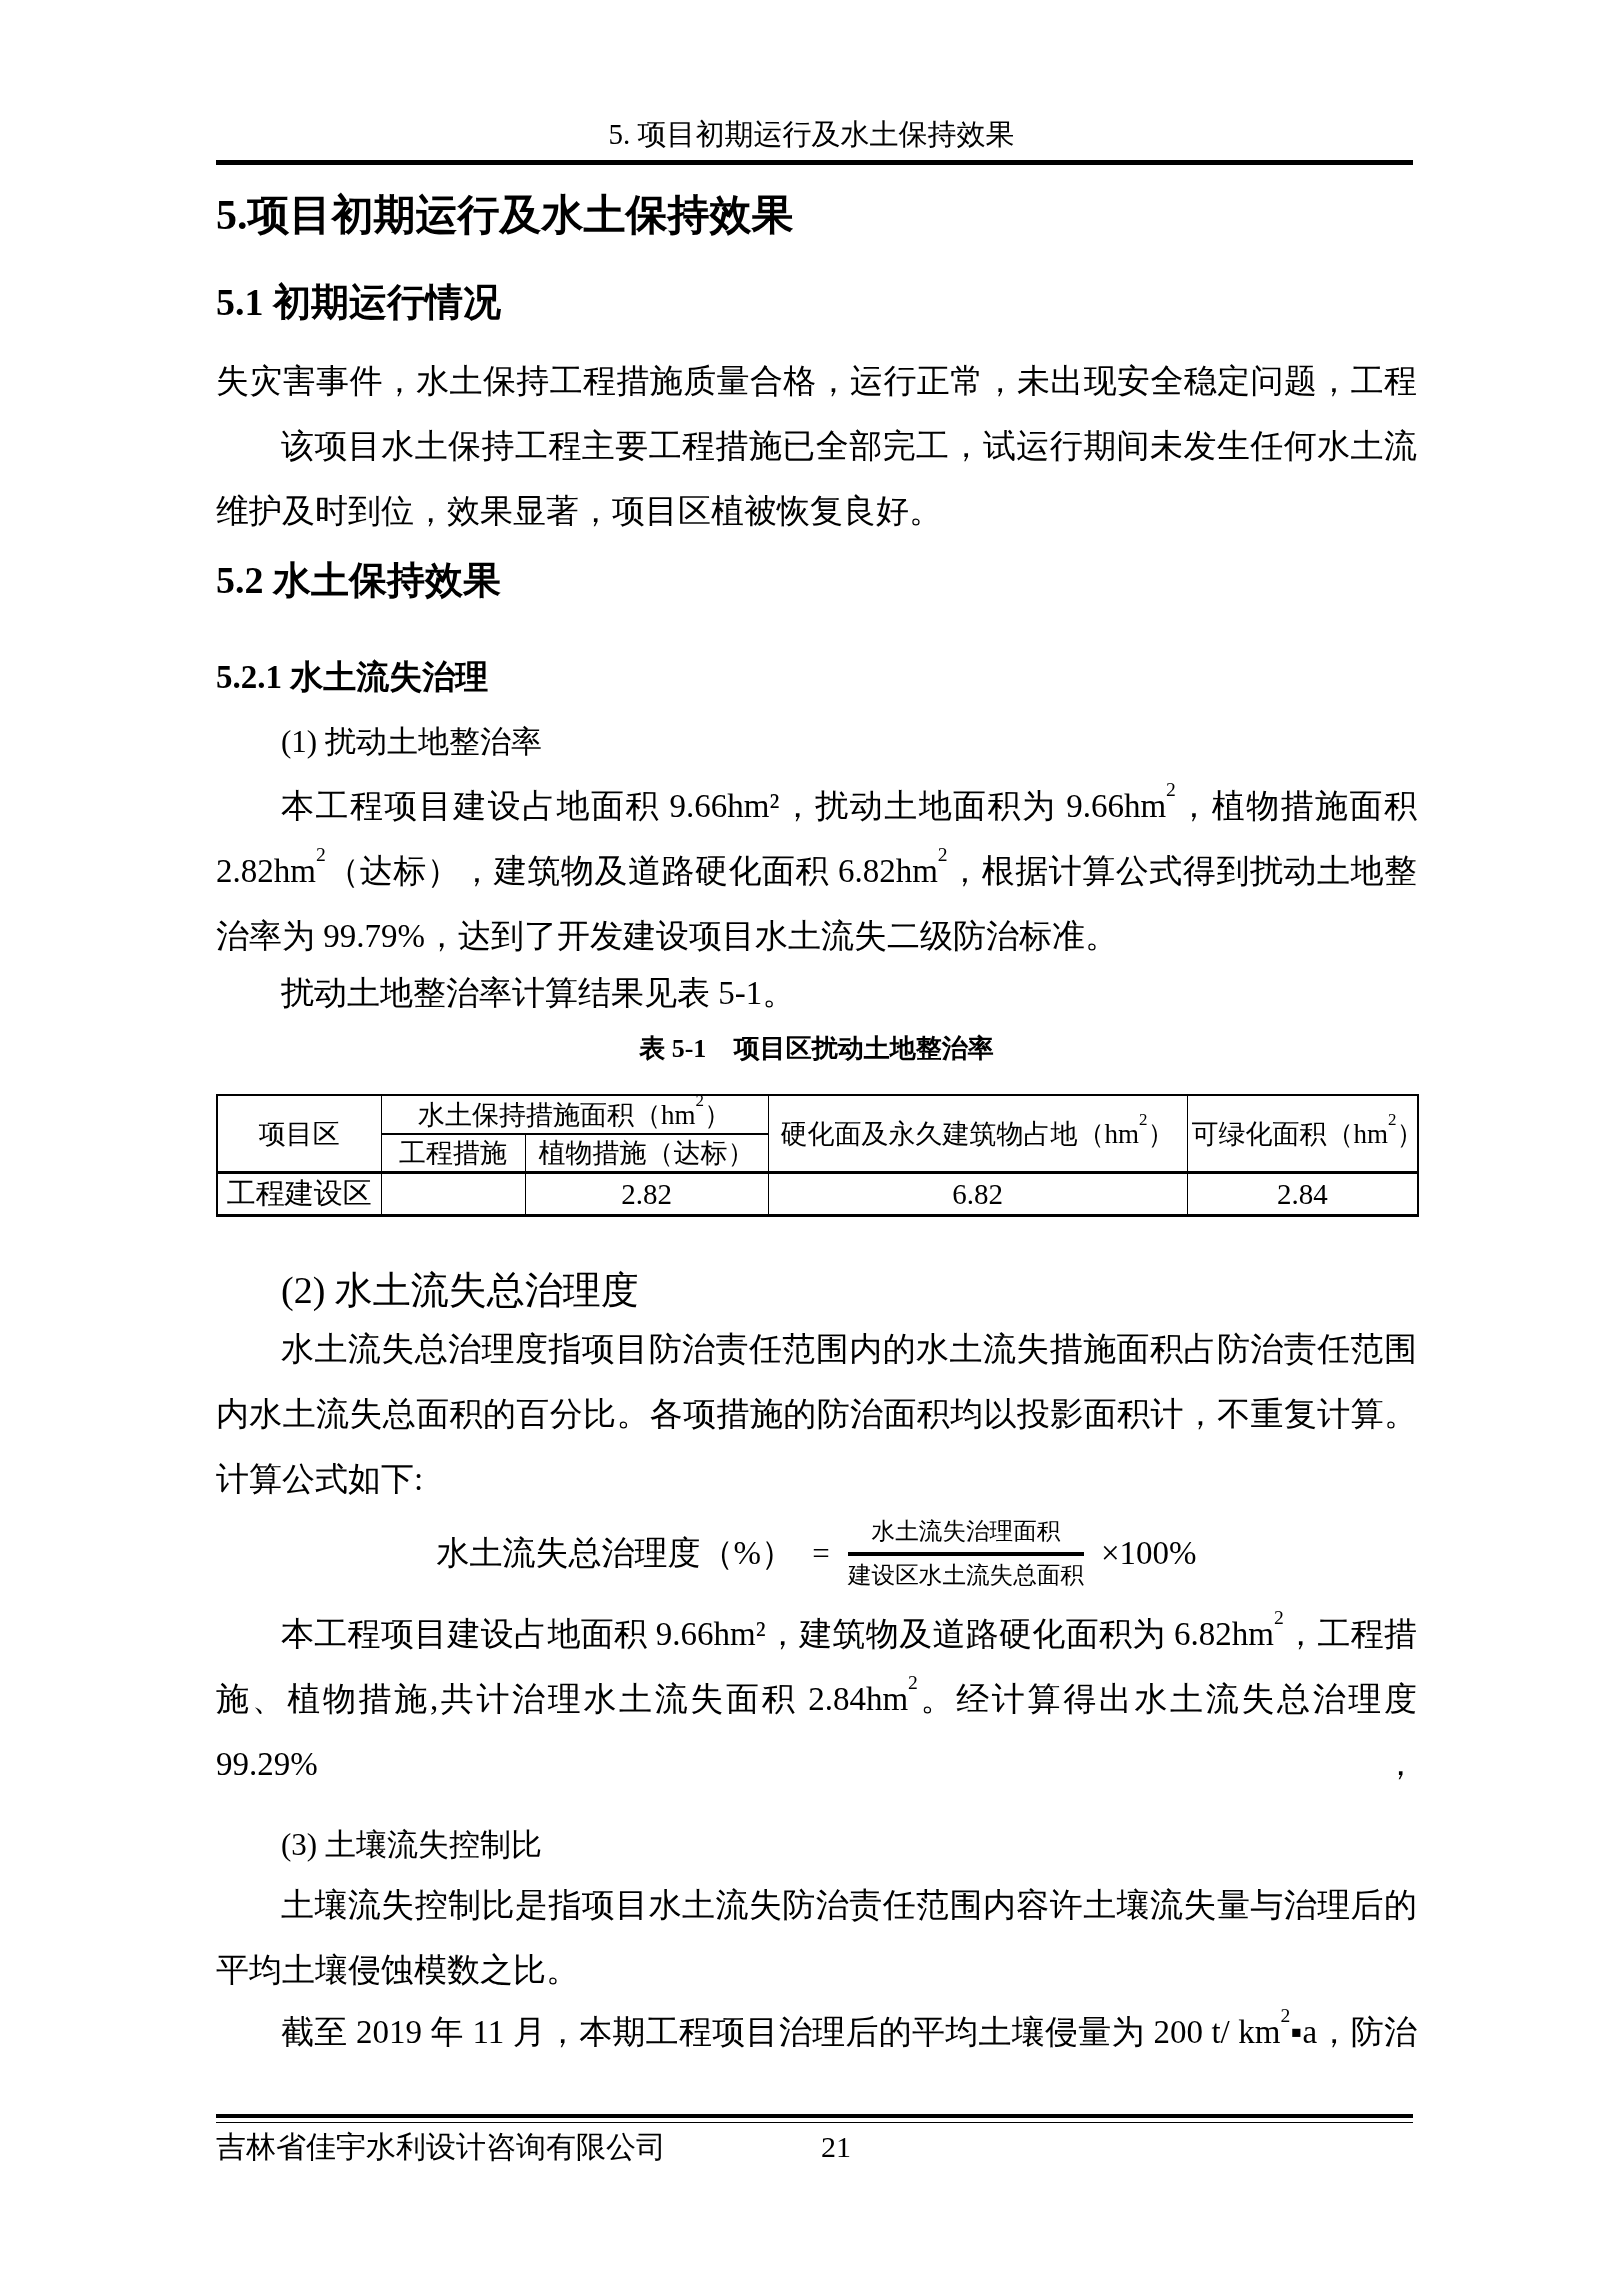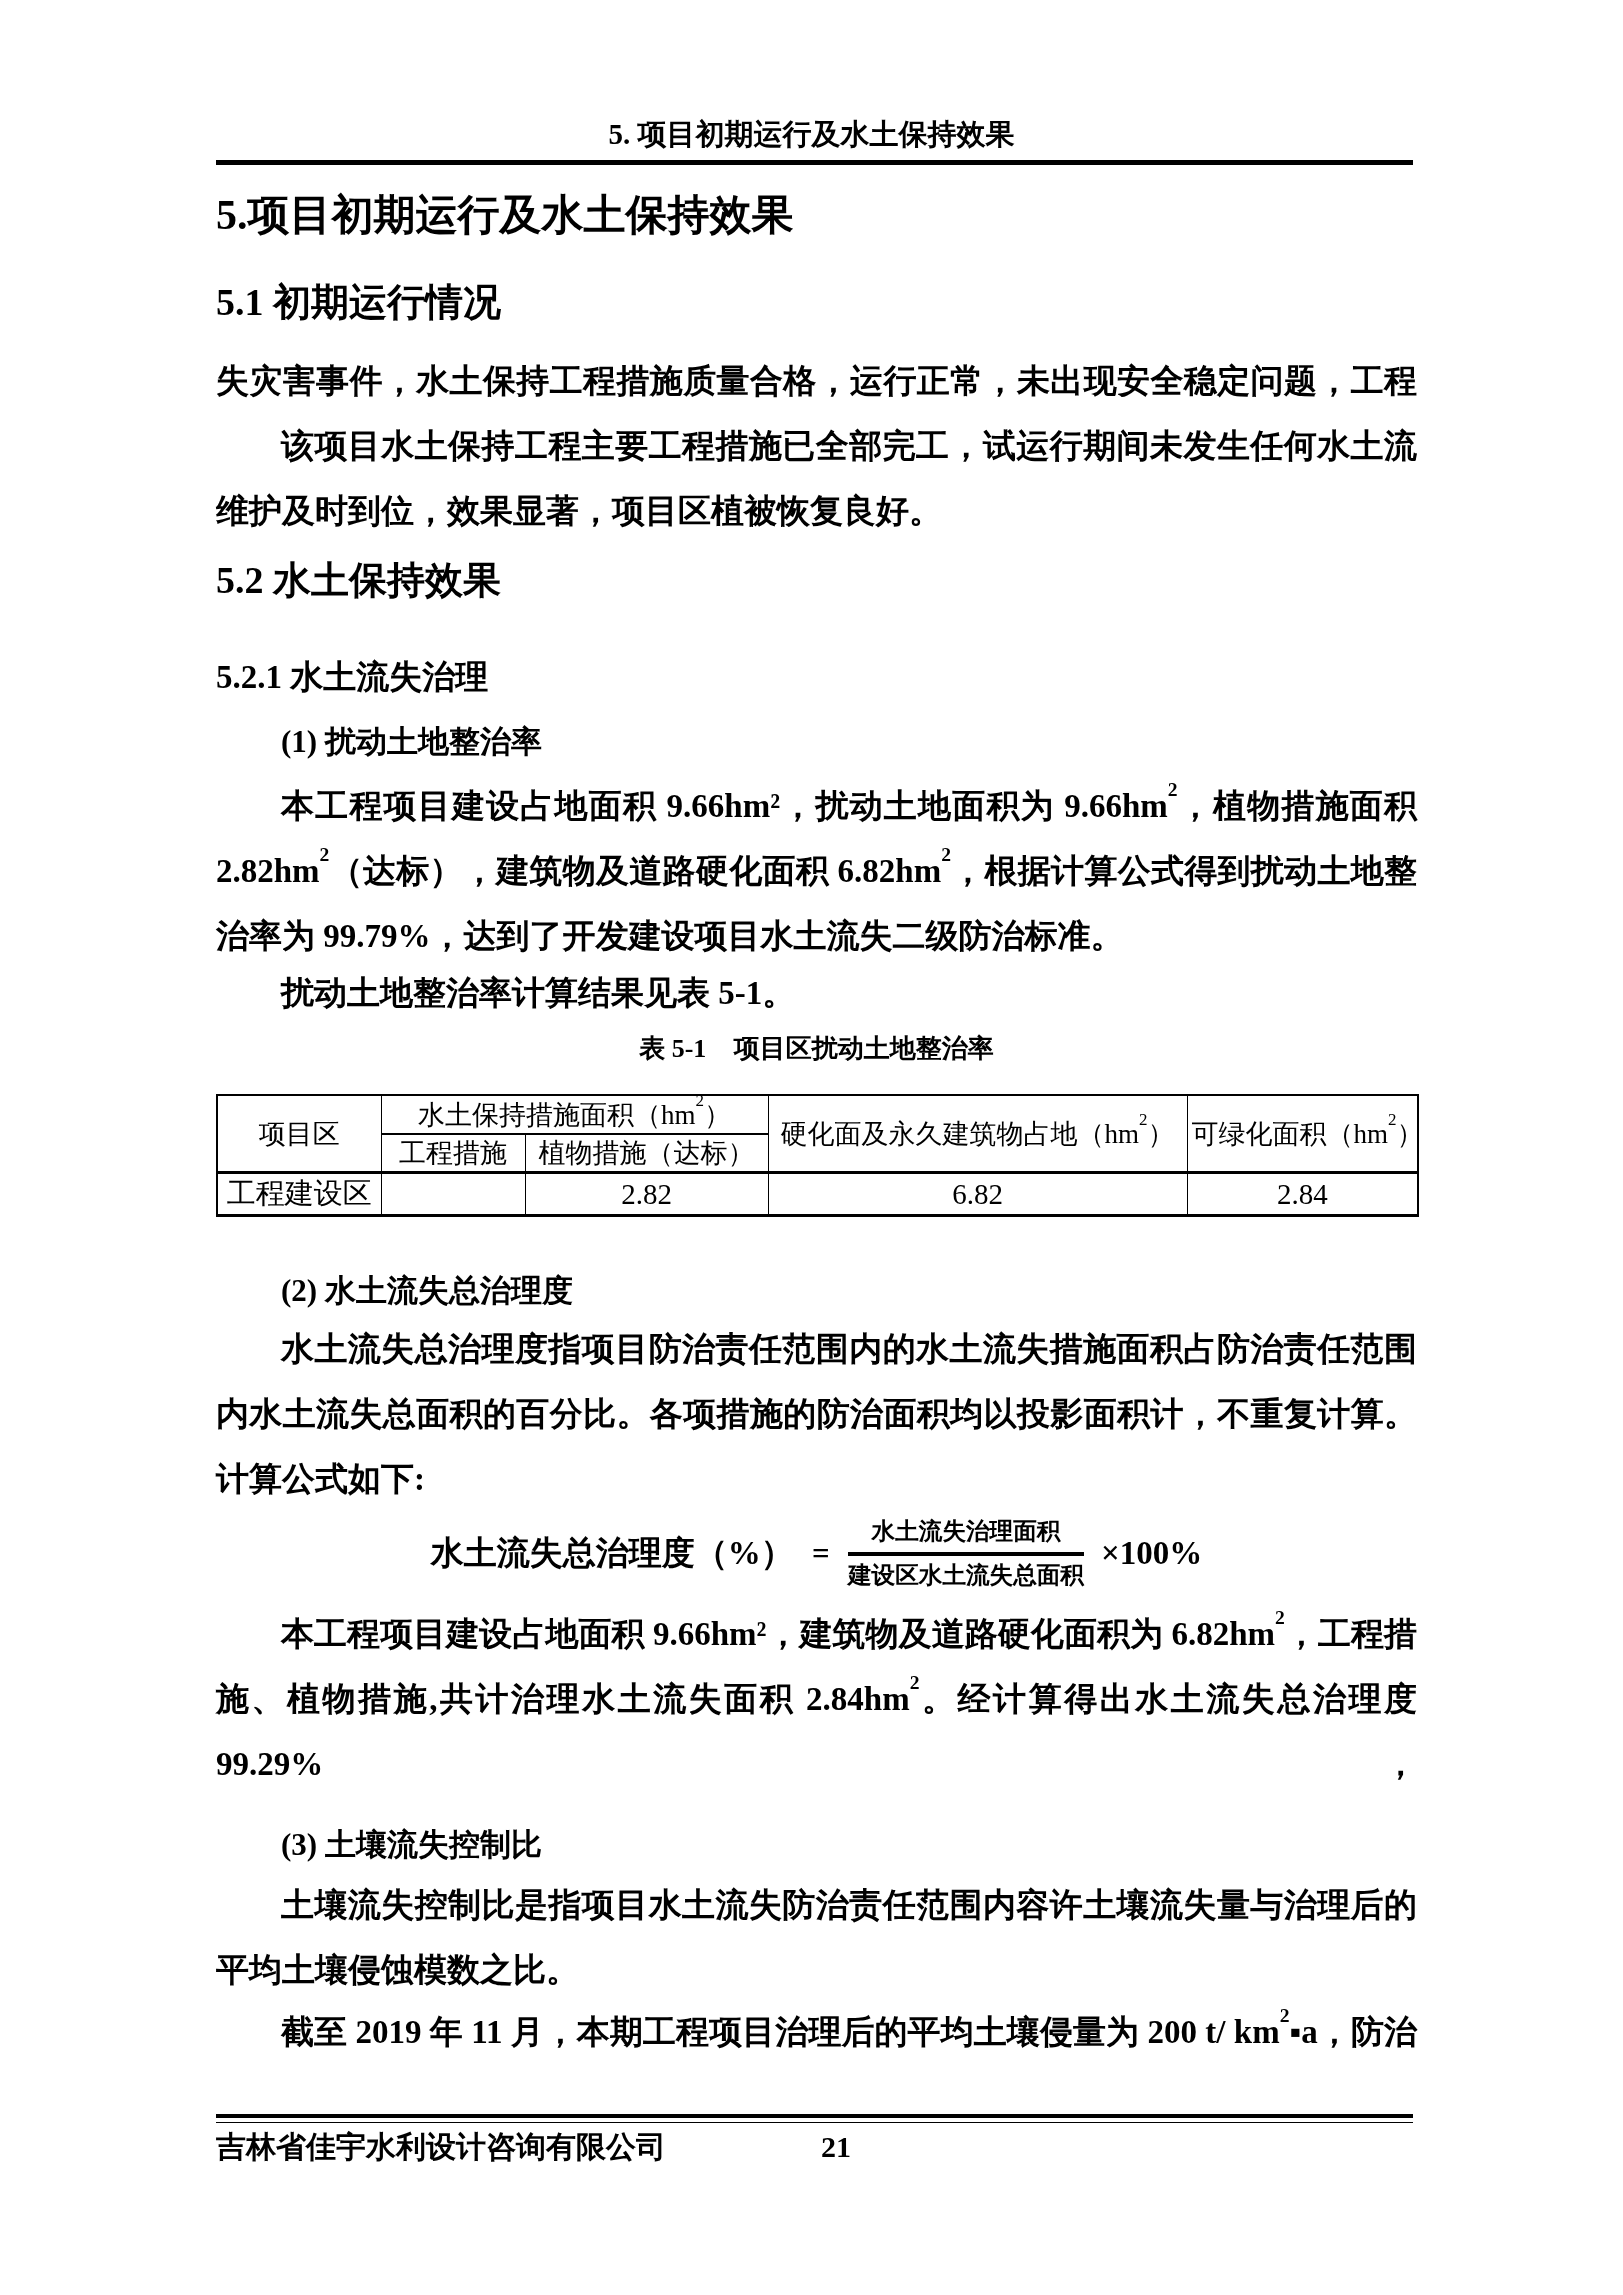--- a/index.html
+++ b/index.html
@@ -1,21 +1,21 @@
 <!DOCTYPE html>
 <html style="font-size:10.5px"><head>
 <meta charset="utf-8">
 <style>
   html,body { margin:0; padding:0; }
   body {
     width:1623px; height:2295px; position:relative; overflow:hidden;
     background:#ffffff; color:#000;
     font-family:"Liberation Serif","DejaVu Serif",serif;
   }
-  .abs { position:absolute;font-weight:bold; }
+  .abs { position:absolute; }
   .content { left:216px; width:1201px; }
   .center { text-align:center; }
 
   .running-header { top:118px; left:0; width:1623px; font-size:29px; line-height:1.15; }
   .header-rule { top:160px; left:216px; width:1197px; height:4.6px; background:#000; }
 
   .chapter-title { top:190px; font-size:42px; font-weight:bold; line-height:1.2; }
   .h2 { font-size:38px; font-weight:bold; line-height:1.2; }
   .h3 { font-size:33px; font-weight:bold; line-height:1.2; }
 
@@ -112,21 +112,21 @@
     <td>工程建设区</td>
     <td></td>
     <td>2.82</td>
     <td>6.82</td>
     <td>2.84</td>
   </tr>
 </tbody>
   </table>
 
 <div class="abs pblock" style="top:1258px">
-  <div class="pline ind" style="font-size:31px">(2) 水土流失总治理度</div>
+  <div class="pline ind" style="font-size:38px">(2) 水土流失总治理度</div>
 </div>
 
 <div class="abs pblock" style="top:1317px">
   <div class="jl ind">水土流失总治理度指项目防治责任范围内的水土流失措施面积占防治责任范围</div>
   <div class="jl">内水土流失总面积的百分比。各项措施的防治面积均以投影面积计，不重复计算。</div>
   <div class="pline">计算公式如下:</div>
 </div>
 
 <div class="abs formula">
   <span>水土流失总治理度（%）</span>

